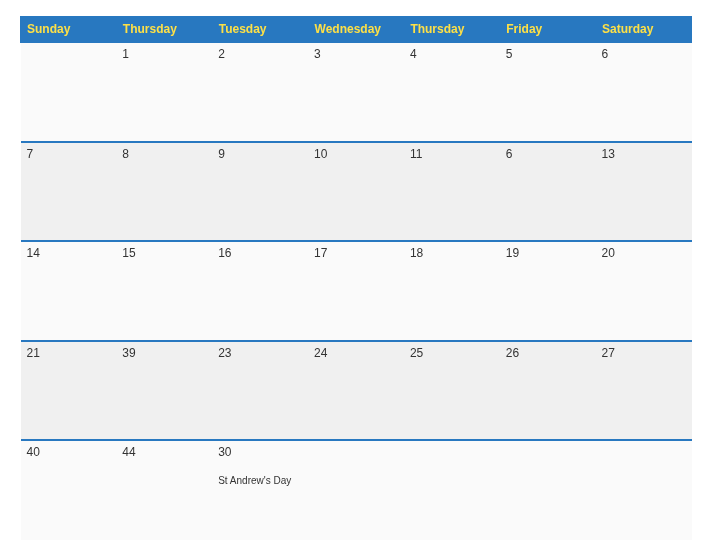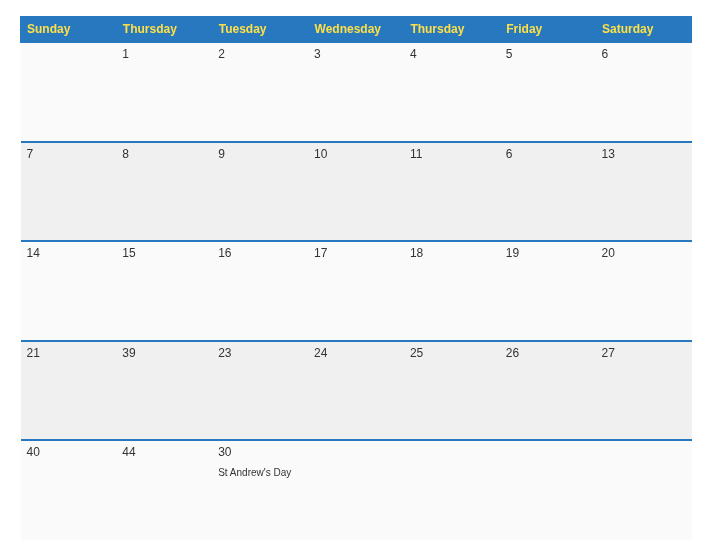--- a/index.html
+++ b/index.html
@@ -97,21 +97,21 @@
       background-color: #fafafa;
     }
     .day-number {
       font-weight: normal;
       font-size: 12px;
       color: #333;
     }
     .holiday-name {
       font-size: 10px;
       color: #333;
-      margin-top: 8px;
+      margin-top: 16px;
       display: block;
     }
   </style>
 </head>
 <body>
 
 <div class="calendar-container">
 
   <table class="calendar-table">
     <thead>

